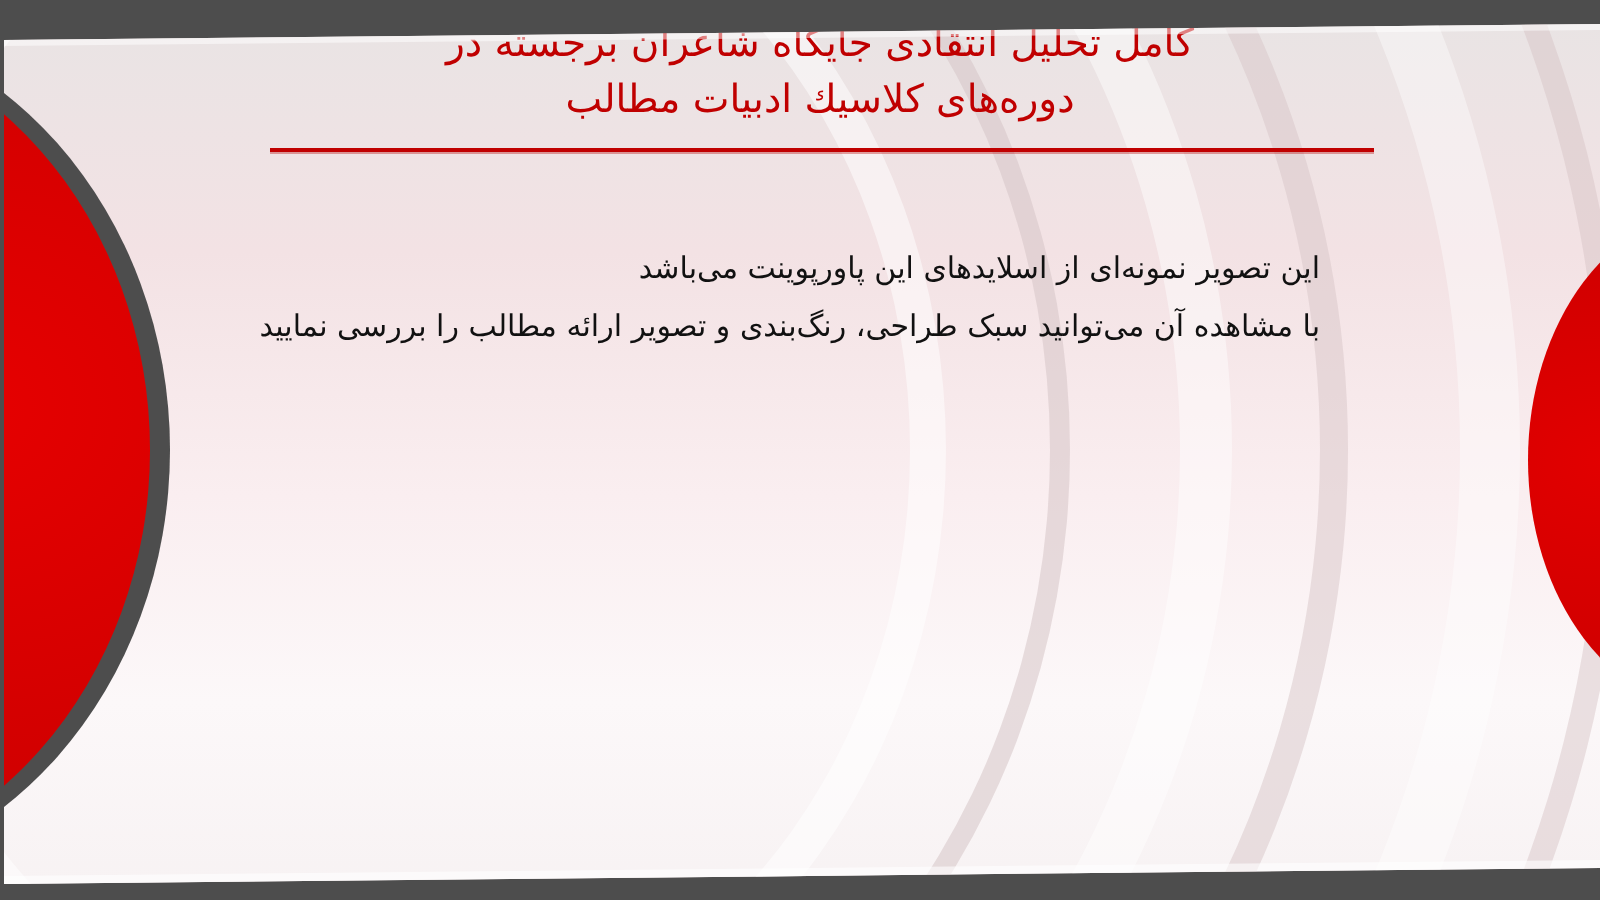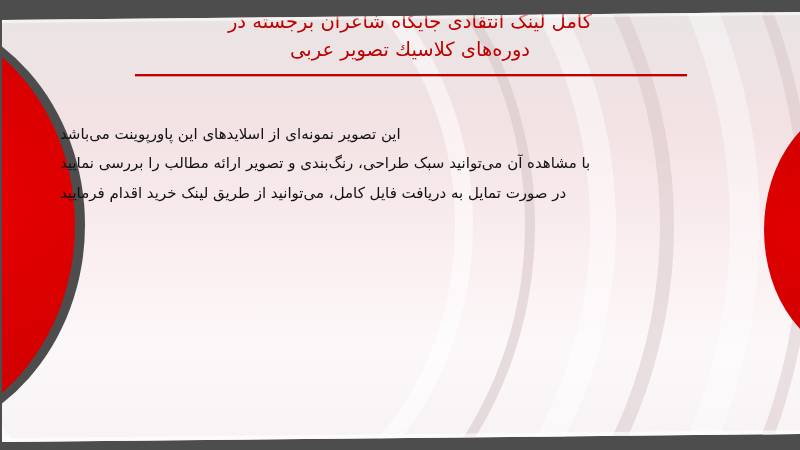--- a/index.html
+++ b/index.html
@@ -121,21 +121,21 @@
     box-shadow: 0 1px 0 rgba(180,0,0,0.35);
   }
 
   
   .body-block {
     position: absolute;
     left: 60px;
     top: 120px;
     width: 600px;
     direction: rtl;
-    text-align: left;
+    text-align: right;
   }
   .body-line {
     color: #111111;
     font-size: 15px;
     line-height: 1.95;
     font-weight: 400;
     white-space: nowrap;
   }
   .body-line.l1 { padding-right: 0px; }
   .body-line.l2 { padding-right: 0px; }
@@ -180,29 +180,28 @@
           <div class="band" style="width: 1630px; height: 1560px; border-width: 28px; border-color: rgba(255, 255, 255, 0.34);"></div>
         </div>
     </div>
 
     <div class="red-left-outline"></div>
     <div class="red-left"></div>
 
     <div class="red-right"></div>
 
     <div class="title-block">
-      <div class="title-line">کامل لینک انتقادی جایگاه شاعران برجسته در</div>
-      <div class="title-line">دوره‌های کلاسیك تصویر عربی</div>
+      <div class="title-line">کامل تحلیل انتقادی جایگاه شاعران برجسته در</div>
+      <div class="title-line">دوره‌های کلاسیك ادبیات مطالب</div>
     </div>
 
     <div class="title-rule"></div>
 
     <div class="body-block">
       <div class="body-line l1">این تصویر نمونه‌ای از اسلایدهای این پاورپوینت می‌باشد</div>
       <div class="body-line l2">با مشاهده آن می‌توانید سبک طراحی، رنگ‌بندی و تصویر ارائه مطالب را بررسی نمایید</div>
-      <div class="body-line l3">در صورت تمایل به دریافت فایل کامل، می‌توانید از طریق لینک خرید اقدام فرمایید</div>
     </div>
 
     <div class="panel-edge-top"></div>
     <div class="panel-edge-bottom"></div>
   </div>
 
 </div>
 
 </body></html>

